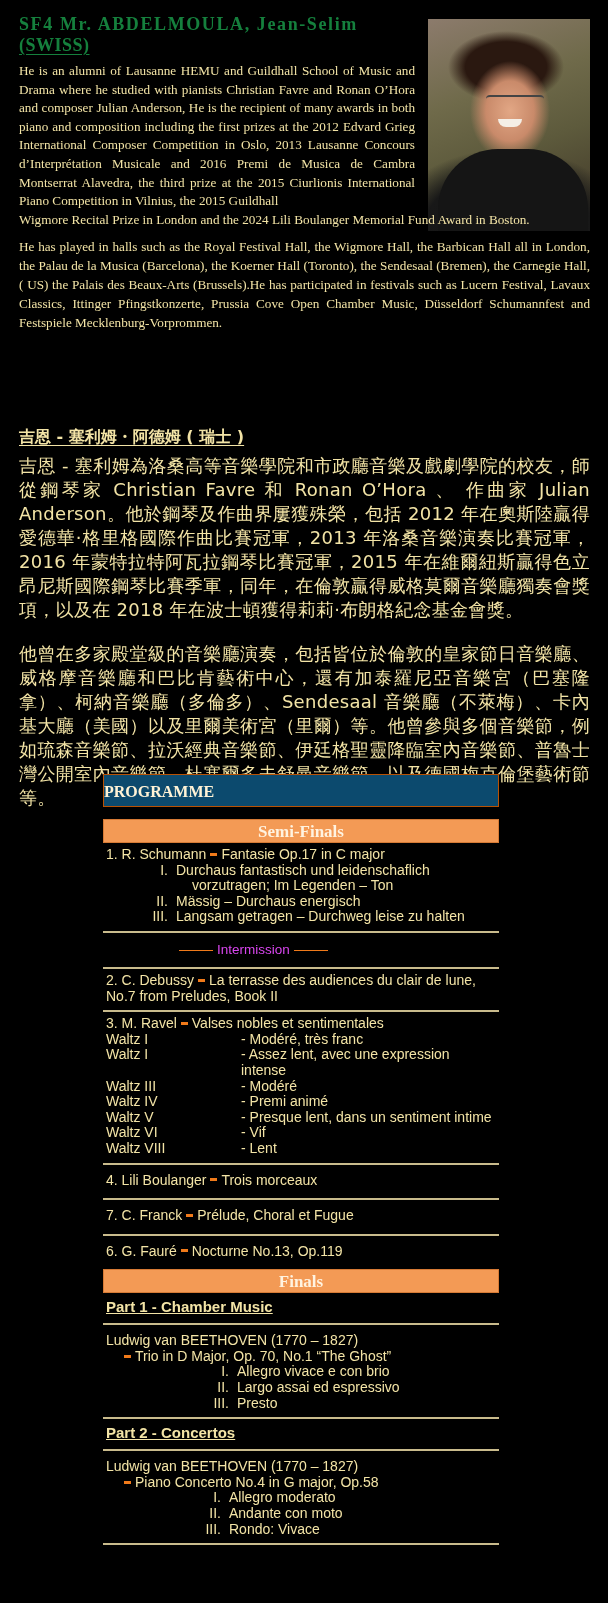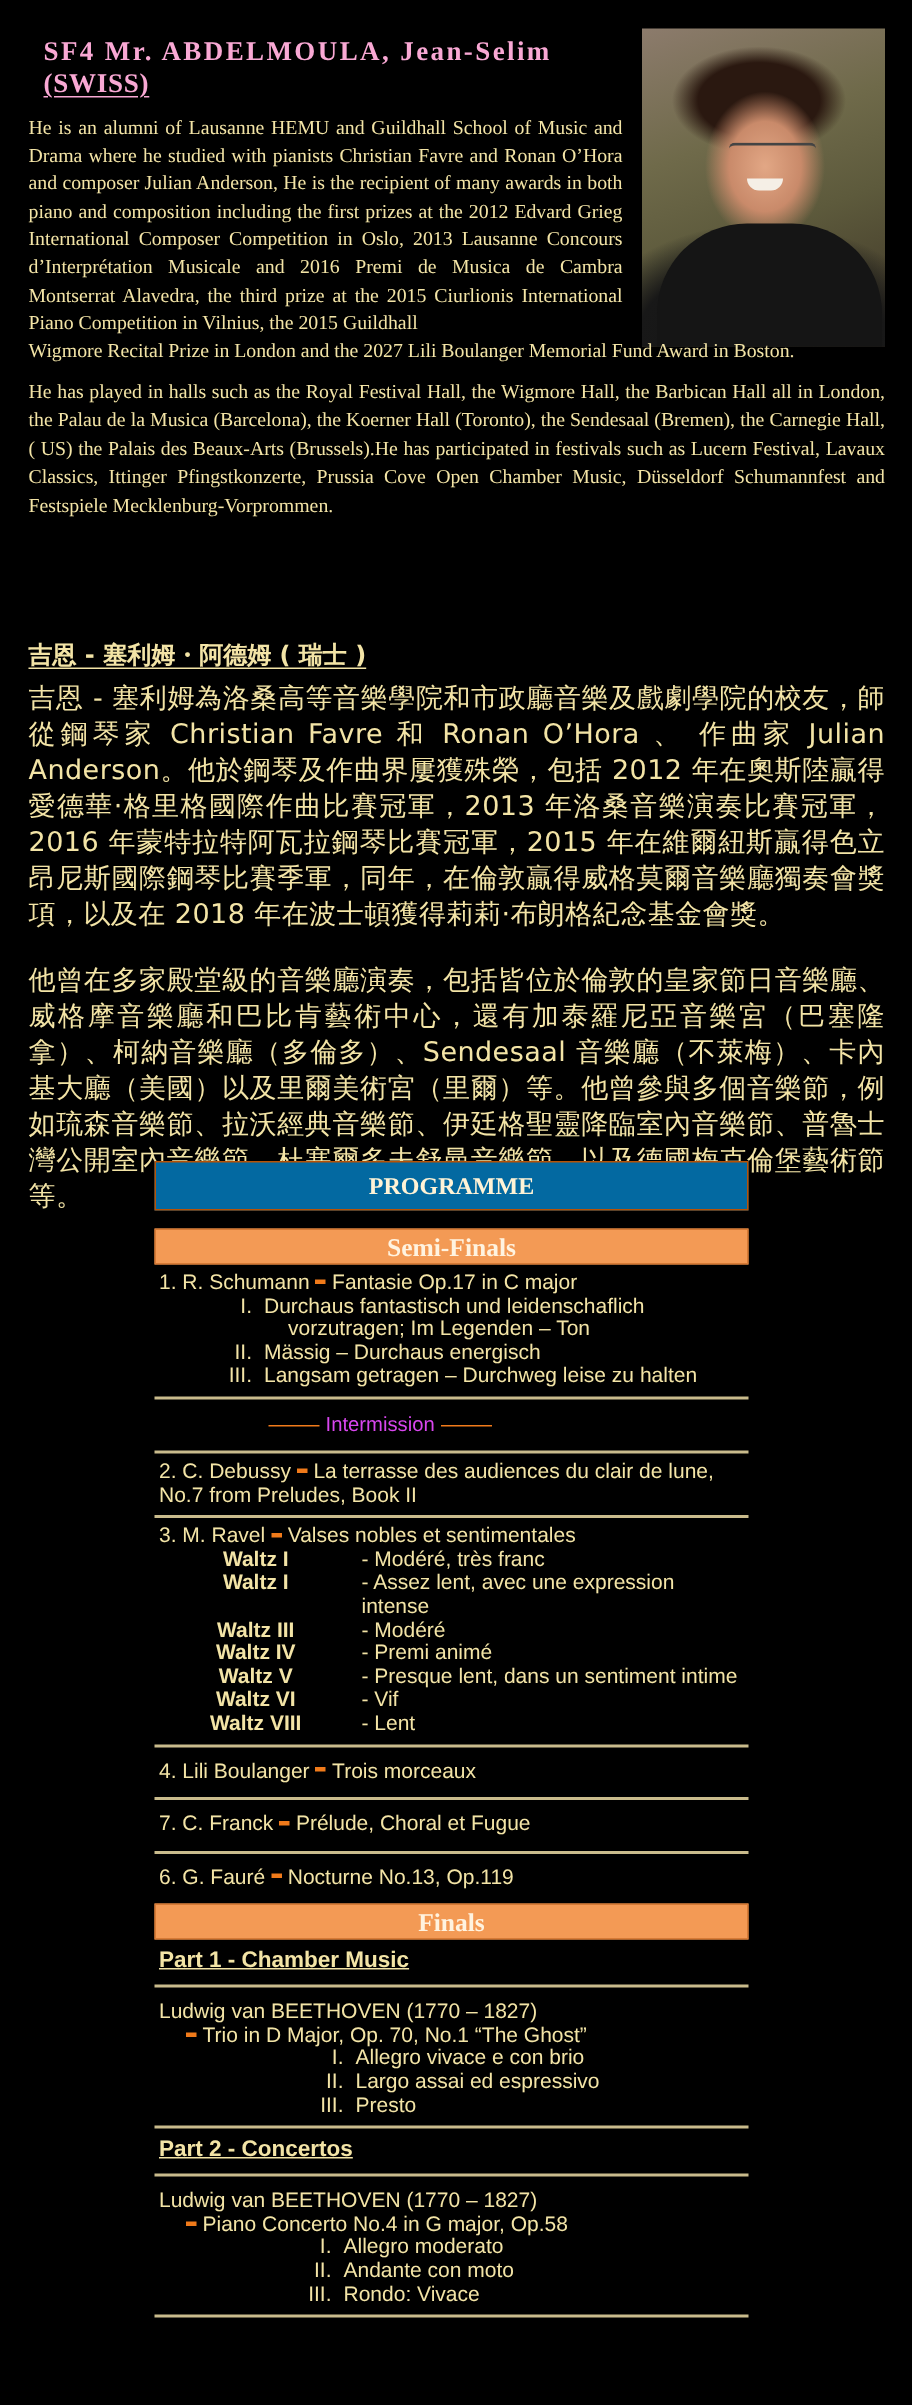--- a/index.html
+++ b/index.html
@@ -25,21 +25,21 @@
     .photo .jacket {
       position: absolute; left: 10px; top: 130px; width: 150px; height: 90px;
       background: #151515; border-radius: 60px 60px 0 0;
     }
     .photo .smile {
       position: absolute; left: 70px; top: 100px; width: 24px; height: 8px;
       background: #f5efe6; border-radius: 0 0 12px 12px;
     }
     .name {
       font-weight: bold; font-size: 18px; letter-spacing: 1.6px; line-height: 21px;
-      color: #f9a8d4; margin: 10px; width: 400px;
+      color: #15803d; margin: 0; width: 400px;
     }
     .name .nat { text-decoration: underline; text-underline-offset: 3px; letter-spacing: 0.5px; }
     .p1 {
       font-size: 13.2px; line-height: 18.6px; margin: 6px 0 0 0; text-align: justify;
     }
     .p1 .wrap { width: 396px; display: block; }
     .p2 { font-size: 13.2px; line-height: 18.8px; margin: 9px 0 0 0; text-align: justify; }
     .zh {
       position: absolute; left: 19px; top: 426px; width: 571px;
       font-family: "DejaVu Sans", sans-serif;
@@ -52,21 +52,21 @@
       font-size: 18px; line-height: 24px; margin: 6px 0 0 0; text-align: justify; letter-spacing: 0.3px;
     }
     .zh-p2 { margin-top: 20px; }
 
     .prog {
       position: absolute; left: 103px; top: 774px; width: 396px;
       font-family: "Liberation Sans", "DejaVu Sans", sans-serif;
       color: #f3e4a6;
     }
     .banner {
-      background: #0369a1; color: #fff3d6; text-align: center;
+      background: #0c4a6e; color: #fff3d6; text-align: left;
       font-family: "Liberation Serif", serif; font-weight: bold;
       font-size: 16px; height: 33px; line-height: 33px; border: 1px solid #b85205;
       box-sizing: border-box;
     }
     .sub-banner {
       background: #f39a55; color: #fff3e0; text-align: center;
       font-family: "Liberation Serif", serif; font-weight: bold;
       font-size: 17px; height: 24px; line-height: 24px; margin-top: 12px;
       border: 1px solid #d67a35; box-sizing: border-box;
     }
@@ -75,40 +75,40 @@
     .dash { display: inline-block; width: 7px; height: 3px; background: #f07a1a; vertical-align: middle; margin: 0 4px; position: relative; top: -1px; }
     .mv { display: flex; }
     .mv .num { text-align: right; padding-right: 8px; flex: none; }
     .mv .txt { flex: 1; }
     .intermission {
       color: #d946ef; font-size: 13.5px; text-align: left; padding: 8px 0 8px 72px; line-height: 18px;
     }
     .intermission .ln { display: inline-block; width: 34px; border-top: 1px solid #f07a1a; vertical-align: middle; margin: 0 4px; }
     .part { font-weight: bold; font-size: 15px; padding: 6px 3px 8px 3px; line-height: 16px; text-decoration: underline; }
     .waltz { display: flex; }
-    .waltz .wn { width: 129px; text-align: center; flex: none; font-weight: bold; }
+    .waltz .wn { width: 129px; text-align: left; flex: none; }
     .waltz .wd { padding-left: 6px; }
   </style>
 </head>
 <body>
 
 <div class="photo" title="Portrait of Jean-Selim Abdelmoula">
   <div class="jacket"></div>
   <div class="glasses"></div>
   <div class="smile"></div>
 </div>
 
 <section class="bio">
   <h1 class="name">
     <span>SF4 Mr. ABDELMOULA, Jean-Selim</span><br>
     <span class="nat">(SWISS)</span>
   </h1>
   <p class="p1">
     <span class="wrap">He is an alumni of Lausanne HEMU and Guildhall School of Music and Drama where he studied with pianists Christian Favre and Ronan O’Hora and composer Julian Anderson, He is the recipient of many awards in both piano and composition including the first prizes at the 2012 Edvard Grieg International Composer Competition in Oslo, 2013 Lausanne Concours d’Interprétation Musicale and 2016 Premi de Musica de Cambra Montserrat Alavedra, the third prize at the 2015 Ciurlionis International Piano Competition in Vilnius, the 2015 Guildhall</span>
-    <span>Wigmore Recital Prize in London and the 2027 Lili Boulanger Memorial Fund Award in Boston.</span>
+    <span>Wigmore Recital Prize in London and the 2024 Lili Boulanger Memorial Fund Award in Boston.</span>
   </p>
   <p class="p2">He has played in halls such as the Royal Festival Hall, the Wigmore Hall, the Barbican Hall all in London, the Palau de la Musica (Barcelona), the Koerner Hall (Toronto), the Sendesaal (Bremen), the Carnegie Hall,( US) the Palais des Beaux-Arts (Brussels).He has participated in festivals such as Lucern Festival, Lavaux Classics, Ittinger Pfingstkonzerte, Prussia Cove Open Chamber Music, Düsseldorf Schumannfest and Festspiele Mecklenburg-Vorprommen.</p>
 </section>
 
 <section class="zh">
   <h2 class="zh-title">吉恩 - 塞利姆・阿德姆 ( 瑞士 )</h2>
   <p class="zh-p">吉恩 - 塞利姆為洛桑高等音樂學院和市政廳音樂及戲劇學院的校友，師從鋼琴家 Christian Favre 和 Ronan O’Hora 、 作曲家 Julian Anderson。他於鋼琴及作曲界屢獲殊榮，包括 2012 年在奧斯陸贏得愛德華·格里格國際作曲比賽冠軍，2013 年洛桑音樂演奏比賽冠軍，2016 年蒙特拉特阿瓦拉鋼琴比賽冠軍，2015 年在維爾紐斯贏得色立昂尼斯國際鋼琴比賽季軍，同年，在倫敦贏得威格莫爾音樂廳獨奏會獎項，以及在 2018 年在波士頓獲得莉莉·布朗格紀念基金會獎。</p>
   <p class="zh-p zh-p2">他曾在多家殿堂級的音樂廳演奏，包括皆位於倫敦的皇家節日音樂廳、威格摩音樂廳和巴比肯藝術中心，還有加泰羅尼亞音樂宮（巴塞隆拿）、柯納音樂廳（多倫多）、Sendesaal 音樂廳（不萊梅）、卡內基大廳（美國）以及里爾美術宮（里爾）等。他曾參與多個音樂節，例如琉森音樂節、拉沃經典音樂節、伊廷格聖靈降臨室內音樂節、普魯士灣公開室內音樂節、杜塞爾多夫舒曼音樂節、以及德國梅克倫堡藝術節等。</p>
 </section>
 

